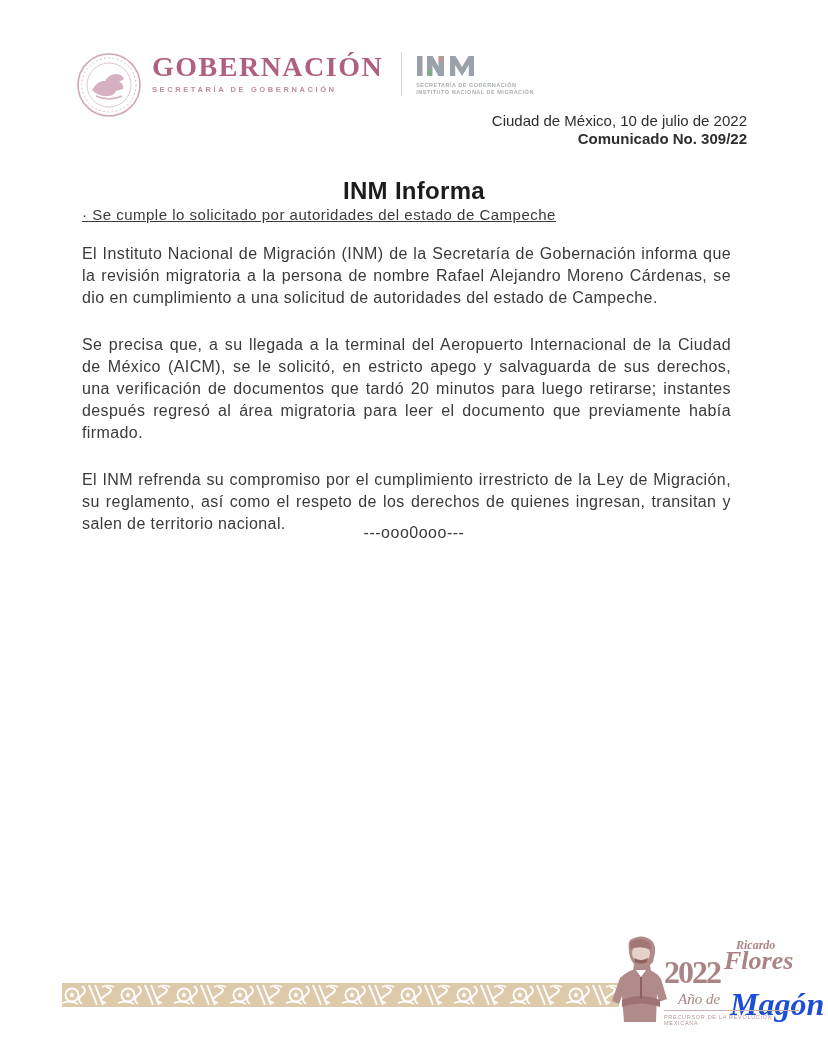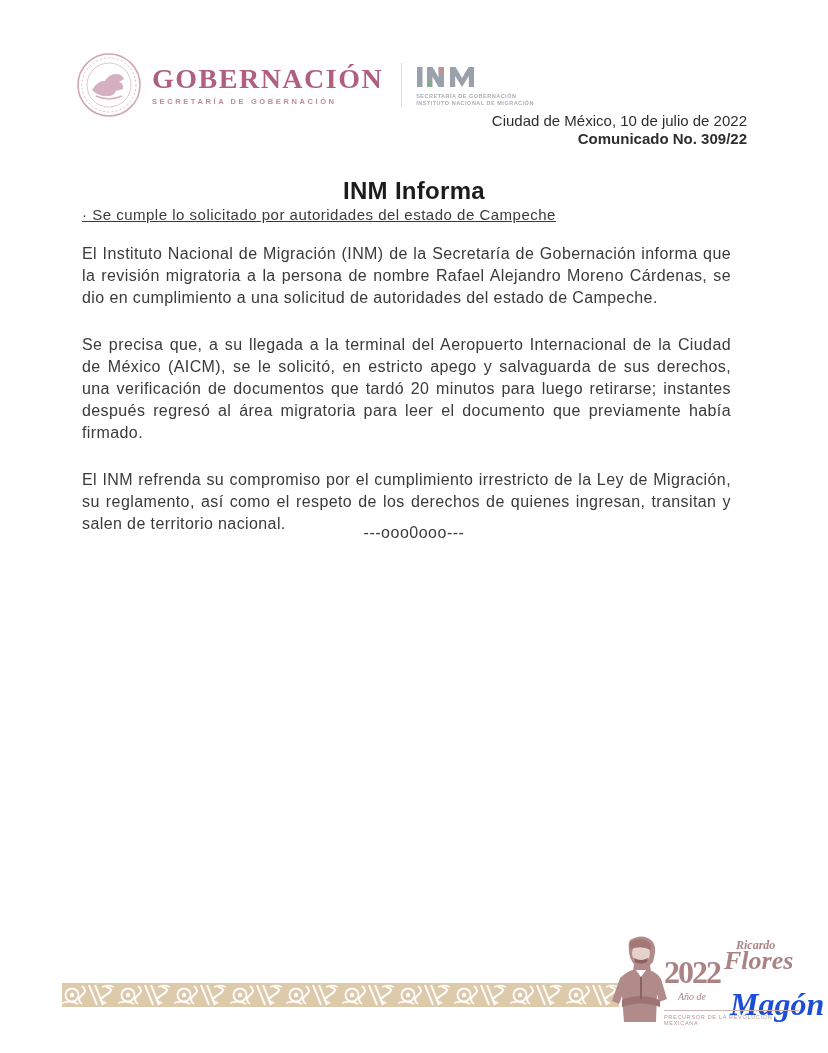--- a/index.html
+++ b/index.html
@@ -9,21 +9,21 @@
     background: #ffffff;
     font-family: "Liberation Sans", sans-serif;
     color: #3c3c3c;
     position: relative;
     overflow: hidden;
   }
 
   
   .brandbar {
     position: absolute; left: 76px; top: 52px;
-    display: flex; align-items: center;
+    display: flex; 
   }
   .seal { width: 66px; height: 66px; flex: 0 0 auto; }
   .gob-text { margin-left: 10px; }
   .gob-title {
     font-family: "Liberation Serif", serif;
     font-weight: bold; font-size: 28px; letter-spacing: 1.5px;
     color: #b15f80; line-height: 30px;
   }
   .gob-sub {
     font-size: 7.5px; font-weight: bold; letter-spacing: 2.6px;
@@ -80,21 +80,21 @@
   }
   .magon-portrait { position: absolute; left: 0; top: 0; width: 60px; height: 90px; }
   .magon-year {
     position: absolute; left: 52px; top: 20px;
     font-family: "Liberation Serif", serif;
     font-size: 32px; font-weight: bold; color: #ab8384; letter-spacing: -2px;
   }
   .magon-anode {
     position: absolute; left: 66px; top: 57px;
     font-family: "Liberation Serif", serif; font-style: italic;
-    font-size: 10px; color: #ab8384;
+    font-size: 15px; color: #ab8384;
   }
   .magon-ricardo {
     position: absolute; left: 124px; top: 4px;
     font-family: "Liberation Serif", serif; font-style: italic;
     font-size: 12px; font-weight: bold; color: #ab8384;
   }
   .magon-flores {
     position: absolute; left: 112px; top: 12px;
     font-family: "Liberation Serif", serif; font-style: italic;
     font-size: 26px; font-weight: bold; color: #ab8384;

